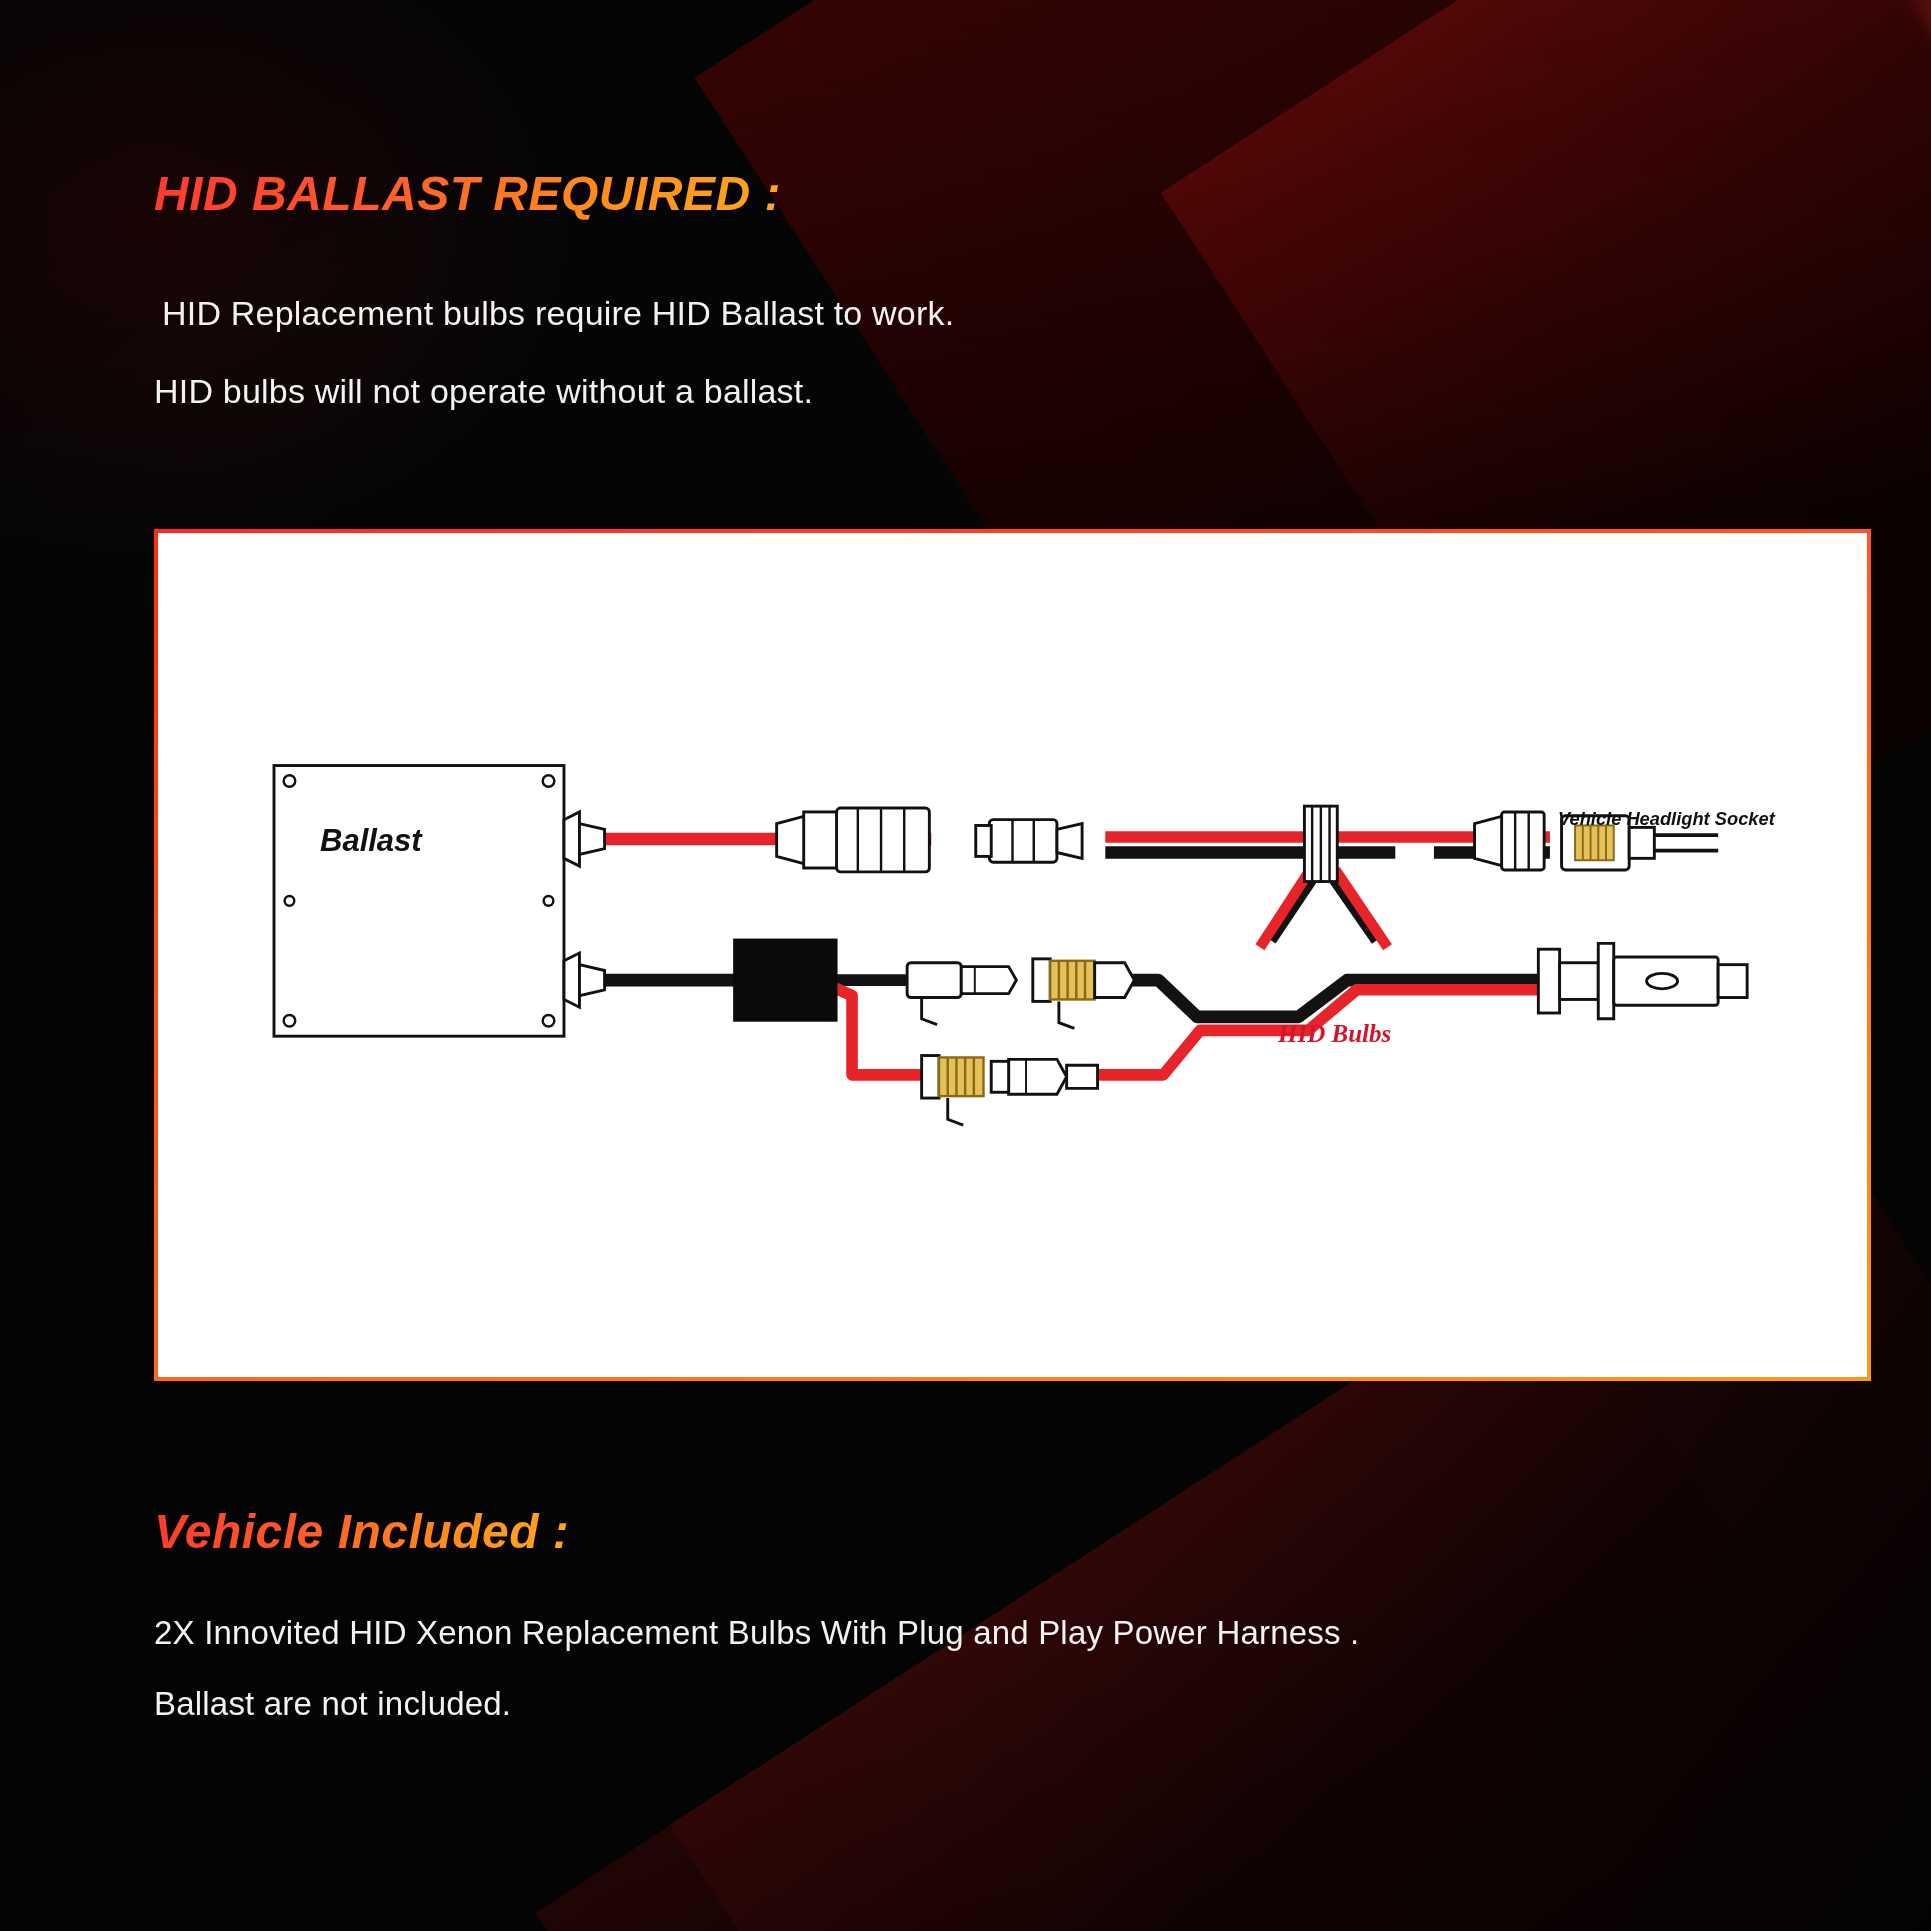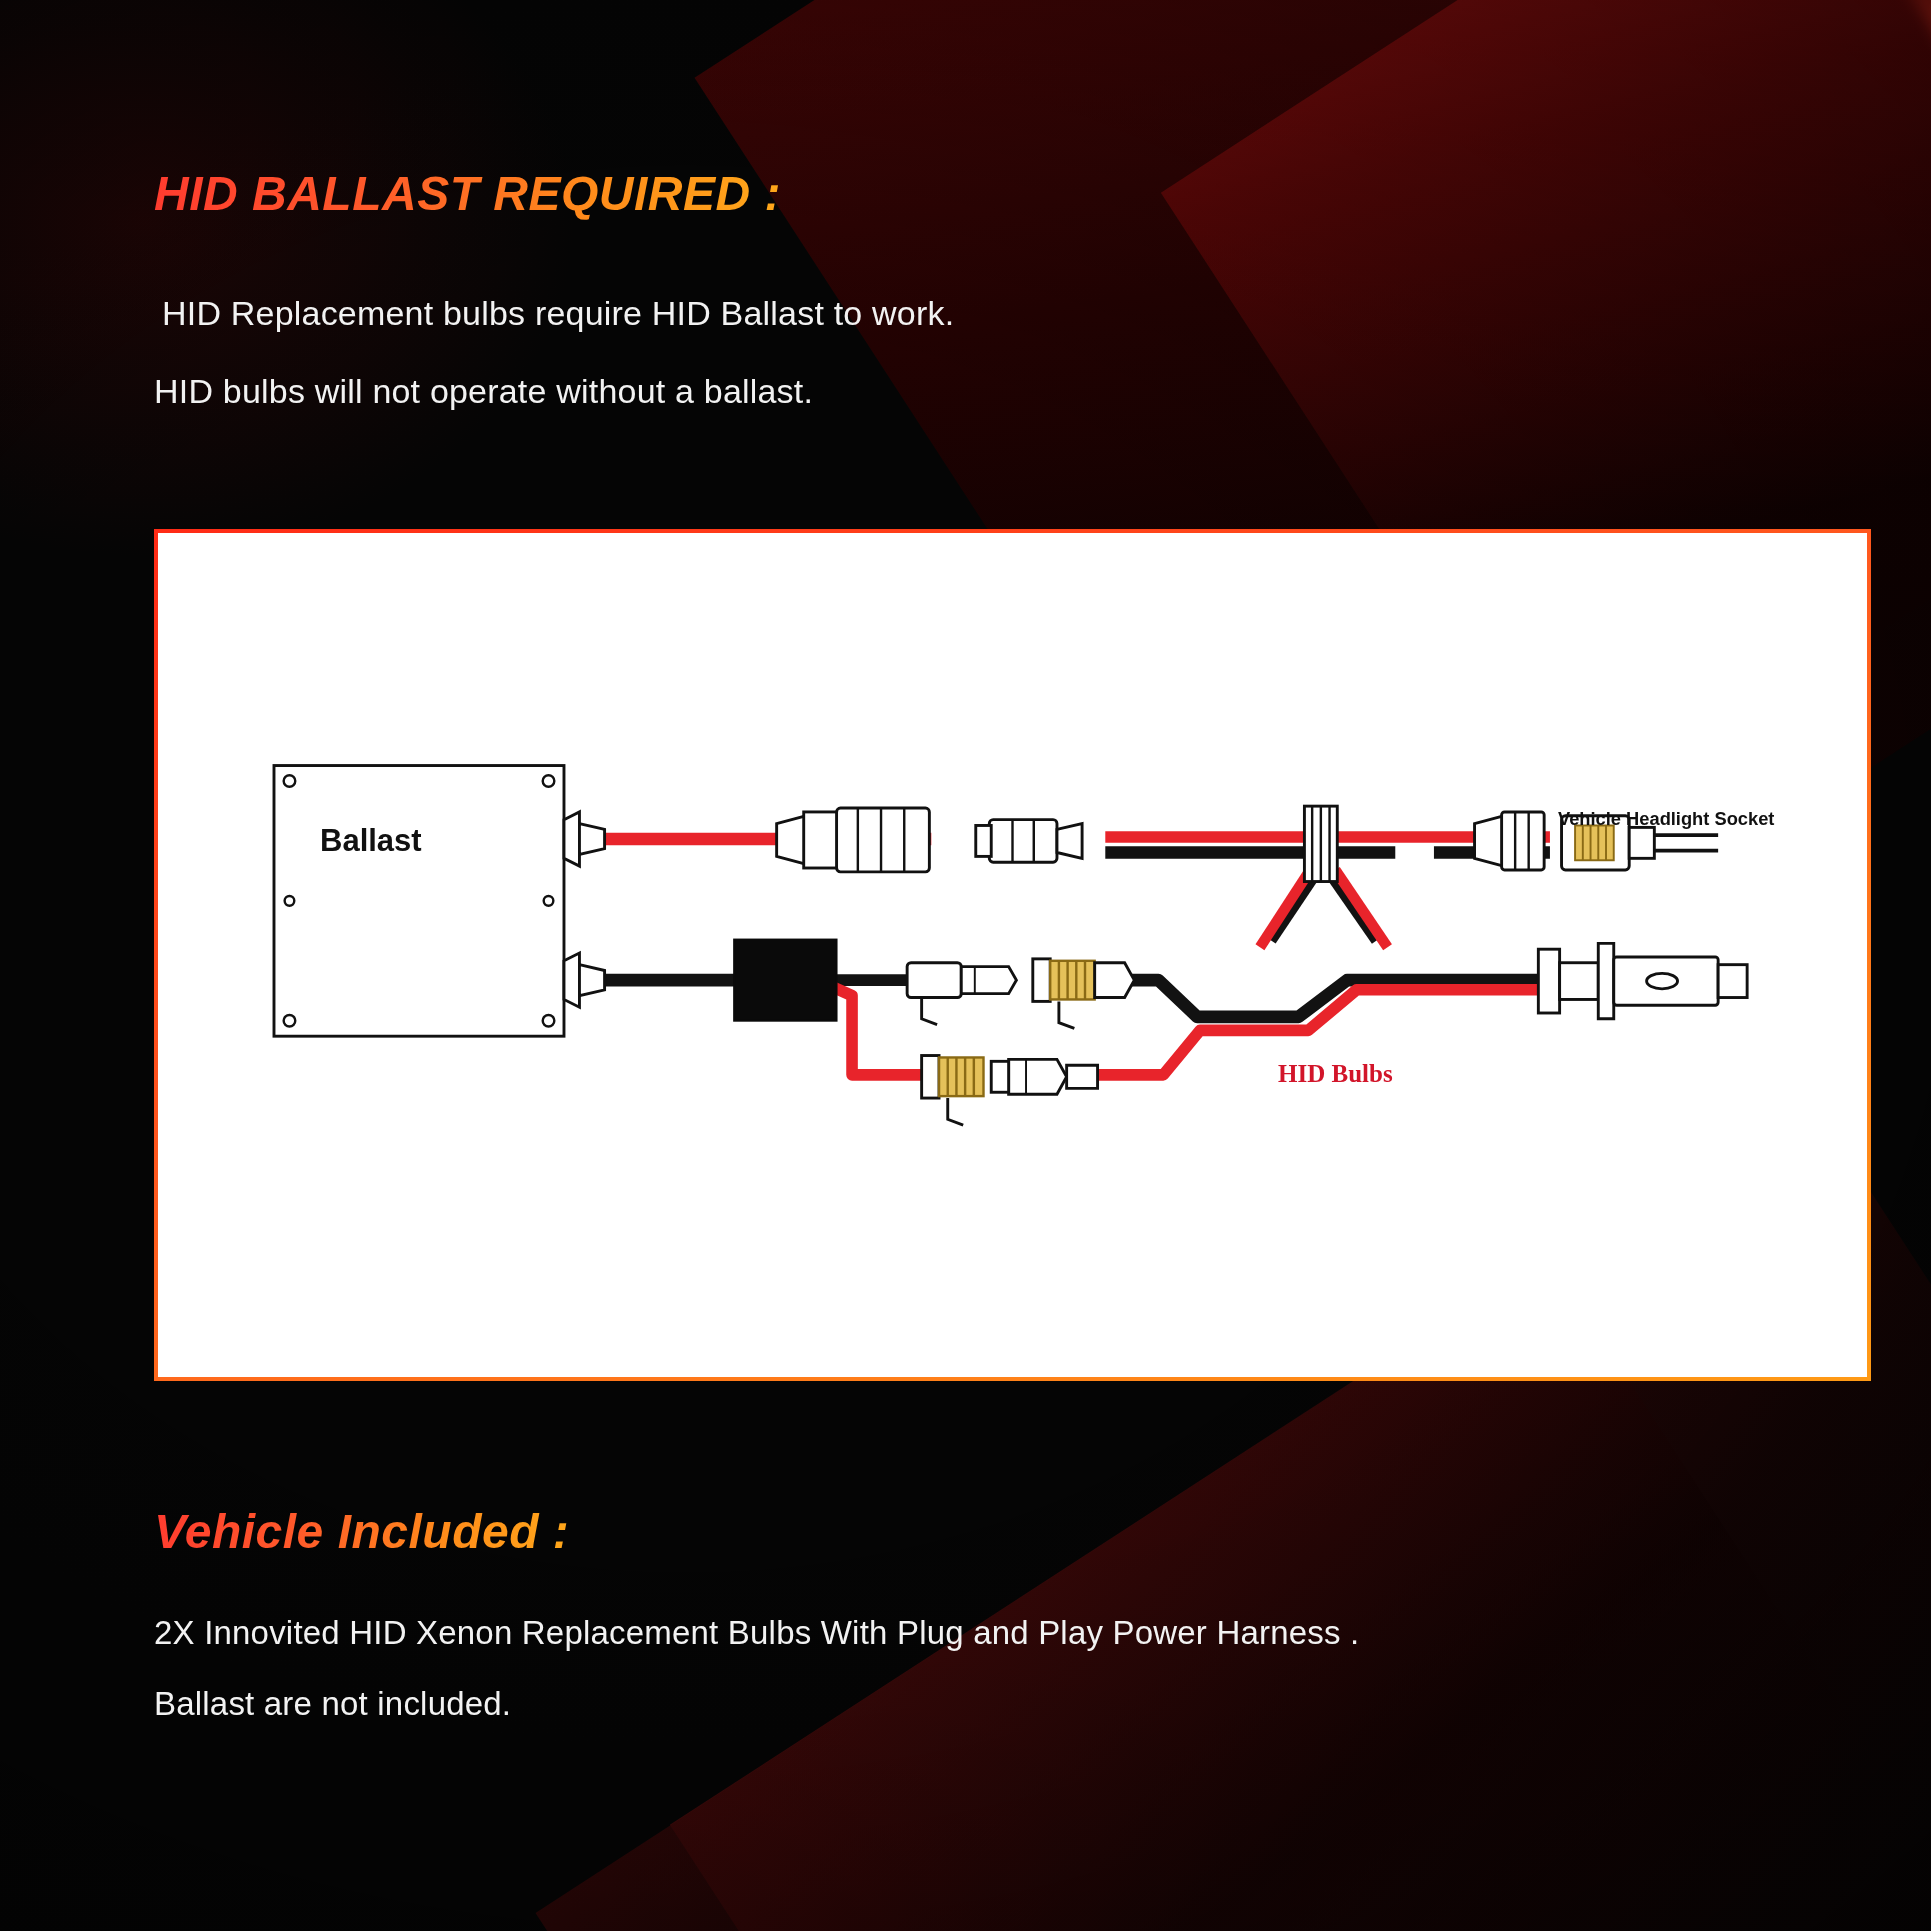--- a/index.html
+++ b/index.html
@@ -129,20 +129,21 @@
   .panel {
     position: absolute;
     left: 124px;
     top: 529px;
     width: 1717px;
     height: 852px;
     background: #ffffff;
     border: 4.8px solid transparent;
     border-image: linear-gradient(160deg, #ff2b16 0%, #ff5a1e 45%, #ff9a15 100%) 1;
     box-sizing: border-box;
+    font-style: italic;
   }
   .diagram-svg { display: block; width: 100%; height: 100%; }
 
   .panel-label {
     position: absolute;
     font-weight: 700;
     white-space: nowrap;
   }
   #label-socket {
     left: 1400px;
@@ -150,21 +151,20 @@
     font-size: 18.3px;
     color: #111;
   }
   #label-hidbulbs {
     left: 1120px;
     top: 487px;
     font-size: 25px;
     font-weight: 700;
     color: #d2152a;
     font-family: "Liberation Serif", serif;
-    margin-top: 40px;
   }
   #label-ballast {
     left: 162px;
     top: 290px;
     font-size: 31px;
     color: #111;
   }
 </style>
 </head>
 <body>

